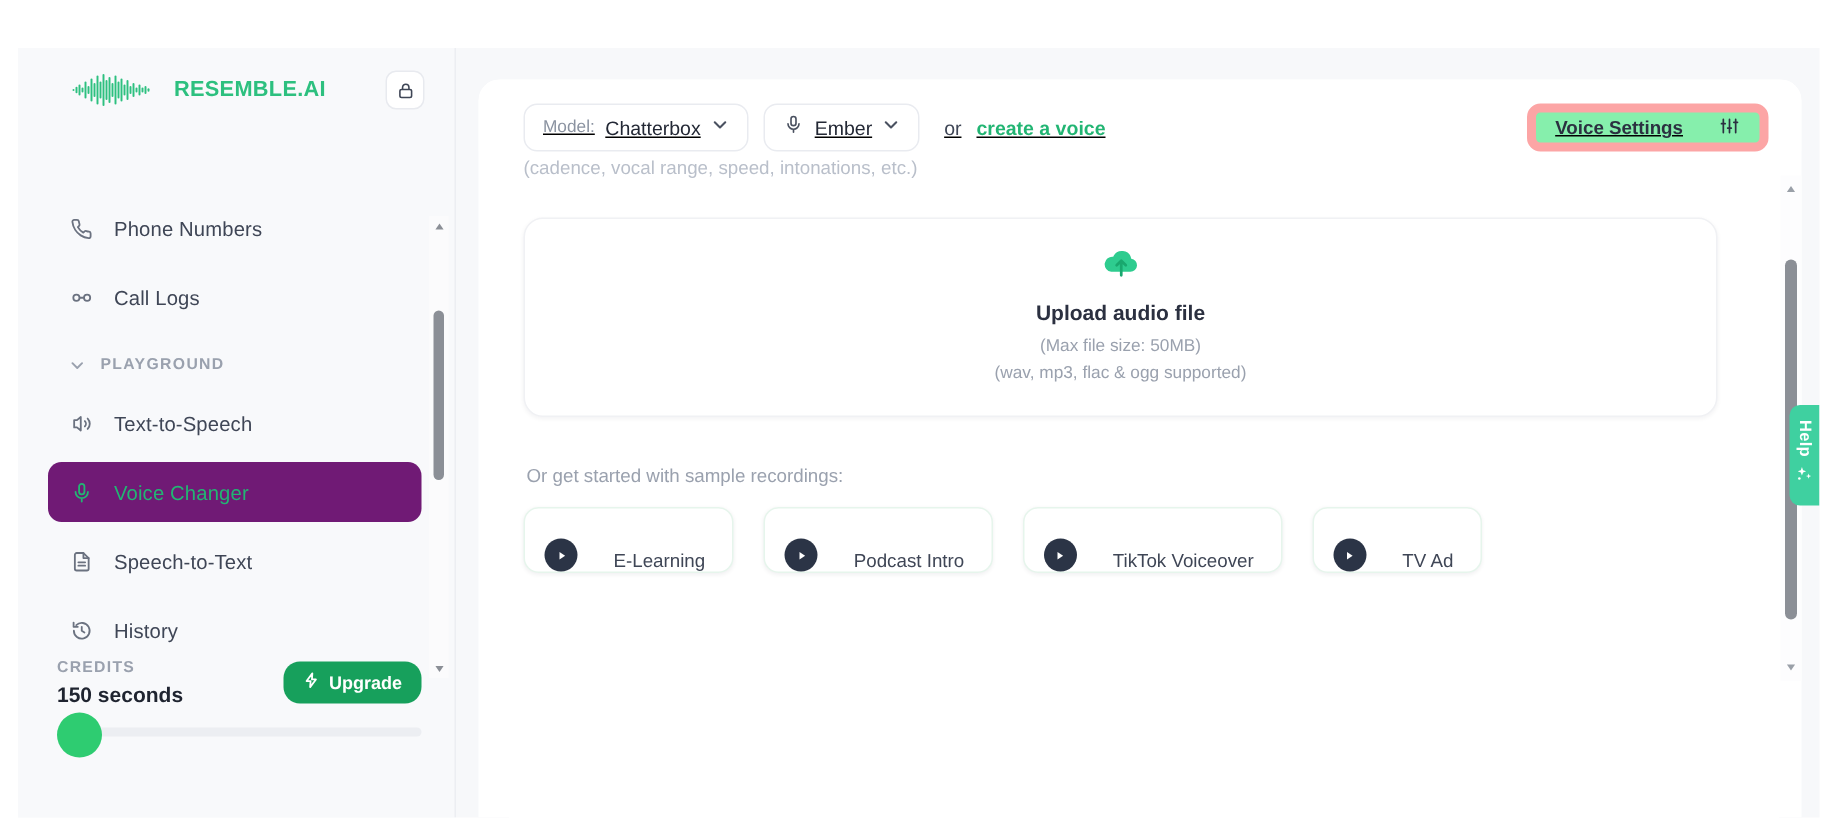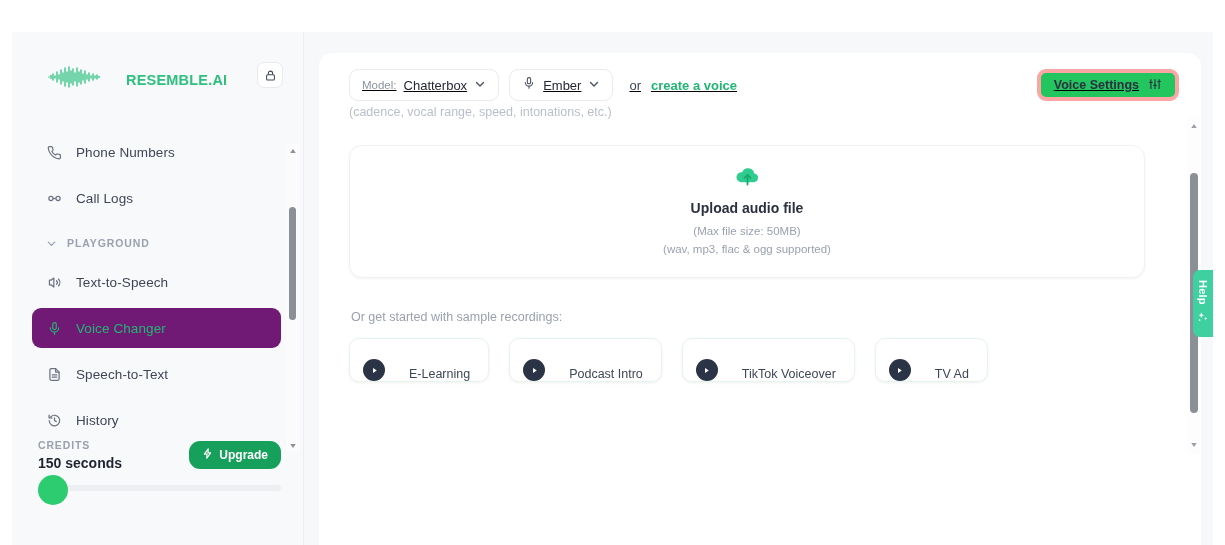--- a/index.html
+++ b/index.html
@@ -21,24 +21,24 @@
   
   .sidebar {
     position: relative;
     width: 292px;
     height: 100%;
     background: #f8f9fb;
     flex: 0 0 292px;
     border-right: 1px solid #eceef2;
   }
   .brand-row {
-    display: flex; align-items: flex-end;
+    display: flex; align-items: center;
     height: 56px;
     padding: 0 20px 0 36px;
-    gap: 24px;
+    gap: 14px;
   }
   .wave-logo { width: 54px; height: 22px; flex: 0 0 54px; }
   .brand-name {
     font-size: 14.5px; font-weight: 700; letter-spacing: .2px;
     color: #2dc07f;
     flex: 1 1 auto;
   }
   .lock-btn {
     width: 26px; height: 26px; border-radius: 7px;
     background: #ffffff; border: 1px solid #e8eaef;
@@ -160,24 +160,24 @@
     border: 1px solid #e9ebf0; border-radius: 9px;
     background: #fff; cursor: pointer;
     white-space: nowrap;
   }
   .pill .lbl-muted { font-size: 11.5px; color: #8b93a1; }
   .pill .lbl-strong { font-size: 13px; color: #232835; }
   .or-text { font-size: 13px; color: #3f4656; margin-left: 6px; }
   .create-voice { font-size: 13px; color: #22b573; font-weight: 700; cursor: pointer; }
   .toolbar-spacer { flex: 1 1 auto; }
   .voice-settings {
-    display: flex; align-items: center; gap: 9px;
+    display: flex; align-items: center; gap: 24px;
     height: 32px; padding: 0 13px;
-    border: 4px solid #fca5a5; border-radius: 9px;
-    background: #22c55e; cursor: pointer;
+    border: 6px solid #fca5a5; border-radius: 9px;
+    background: #86efac; cursor: pointer;
     font-size: 12.5px; color: #2b3040; font-weight: 700;
     white-space: nowrap;
   }
 
   .clipped-hint {
     position: absolute; left: 30px; top: 52px;
     font-size: 12.5px; color: #b9bfca;
     z-index: 1;
   }
 

